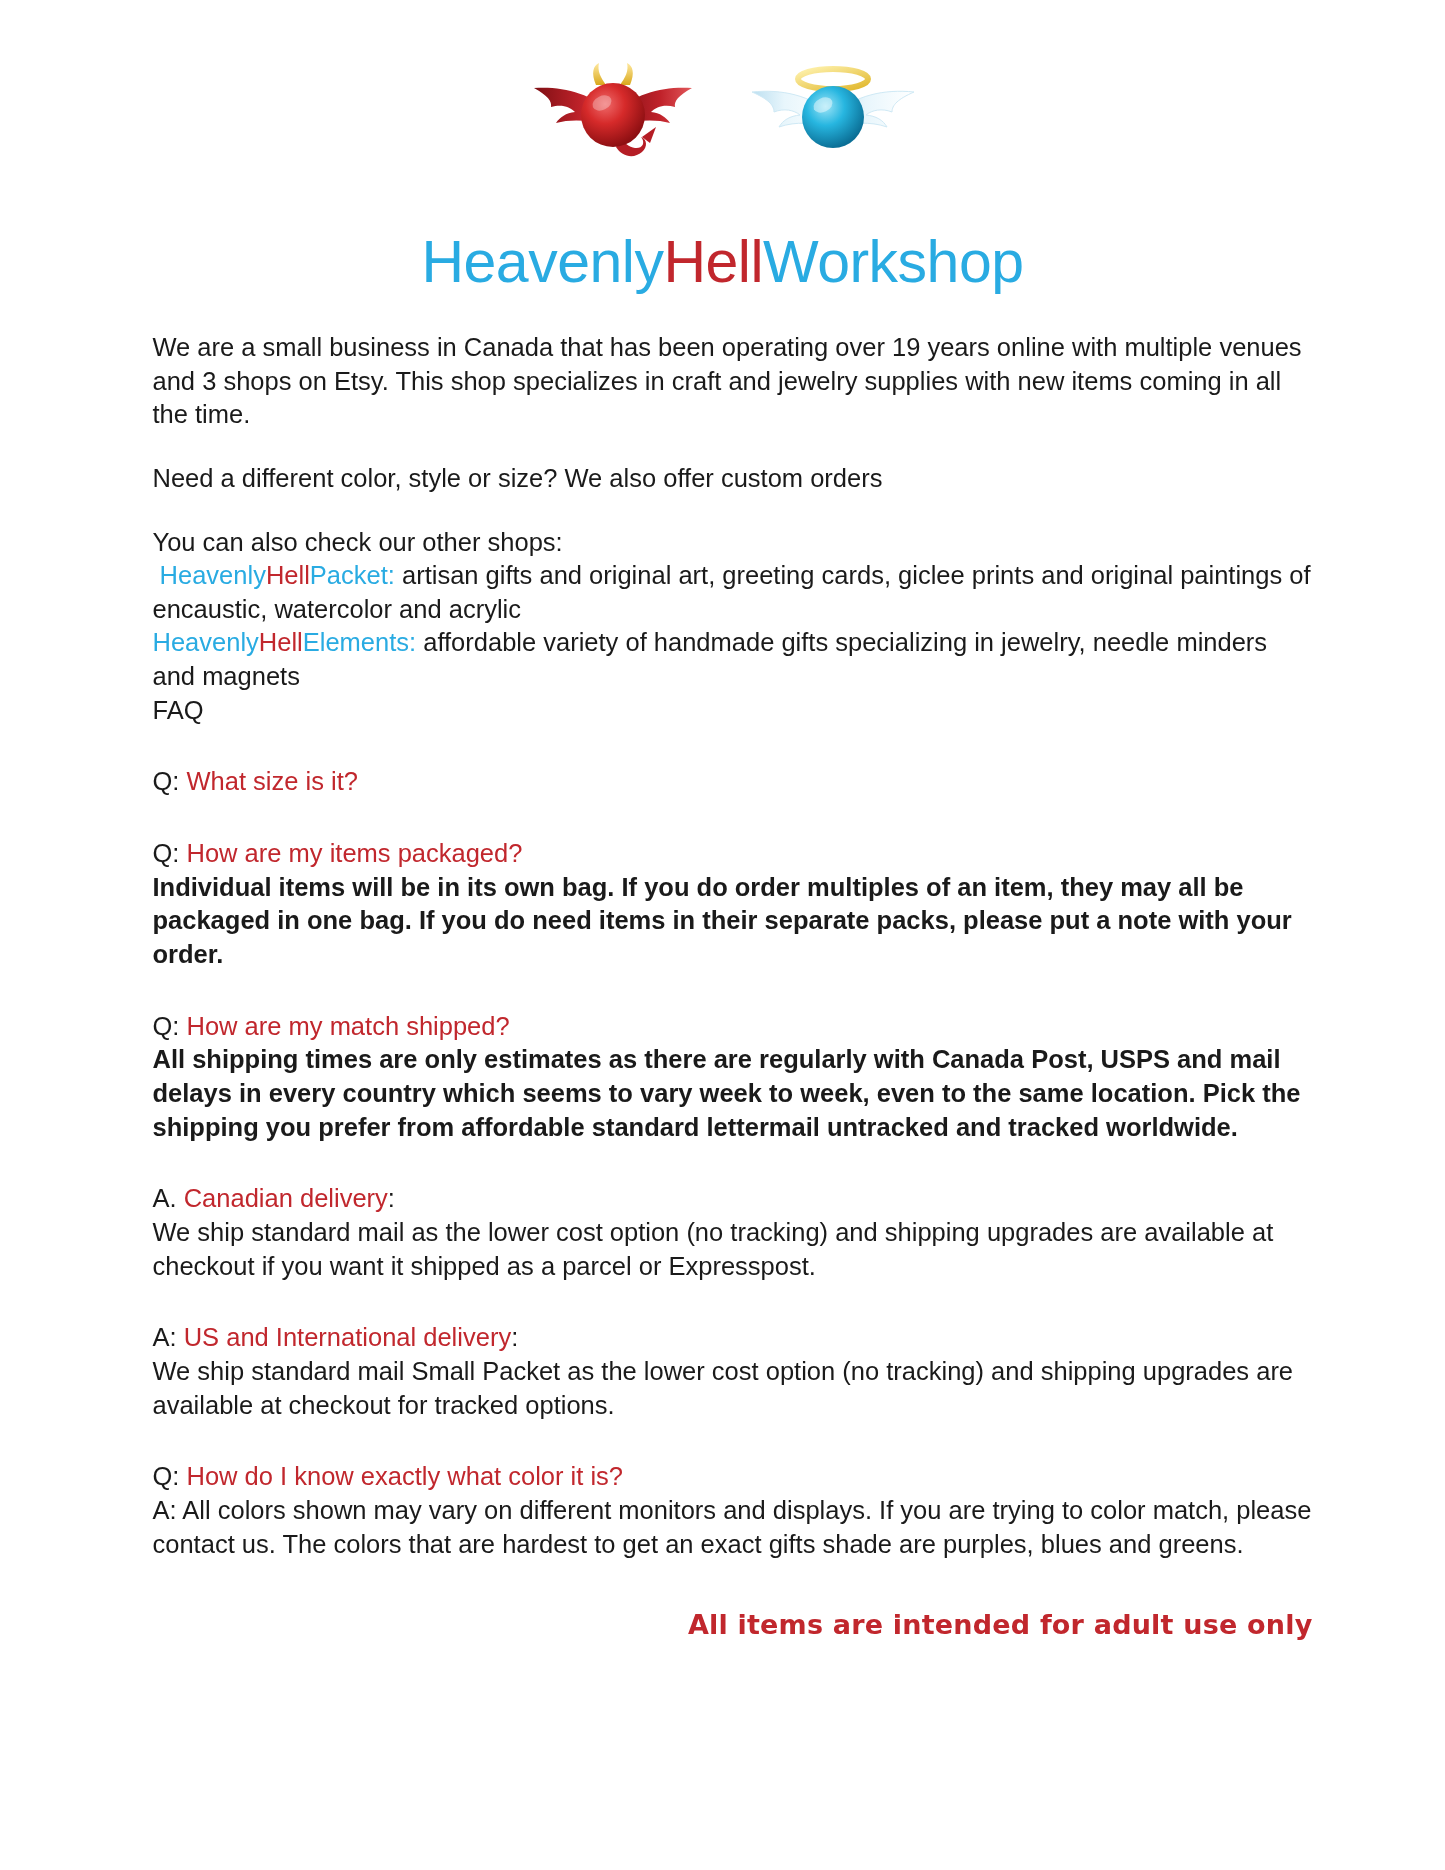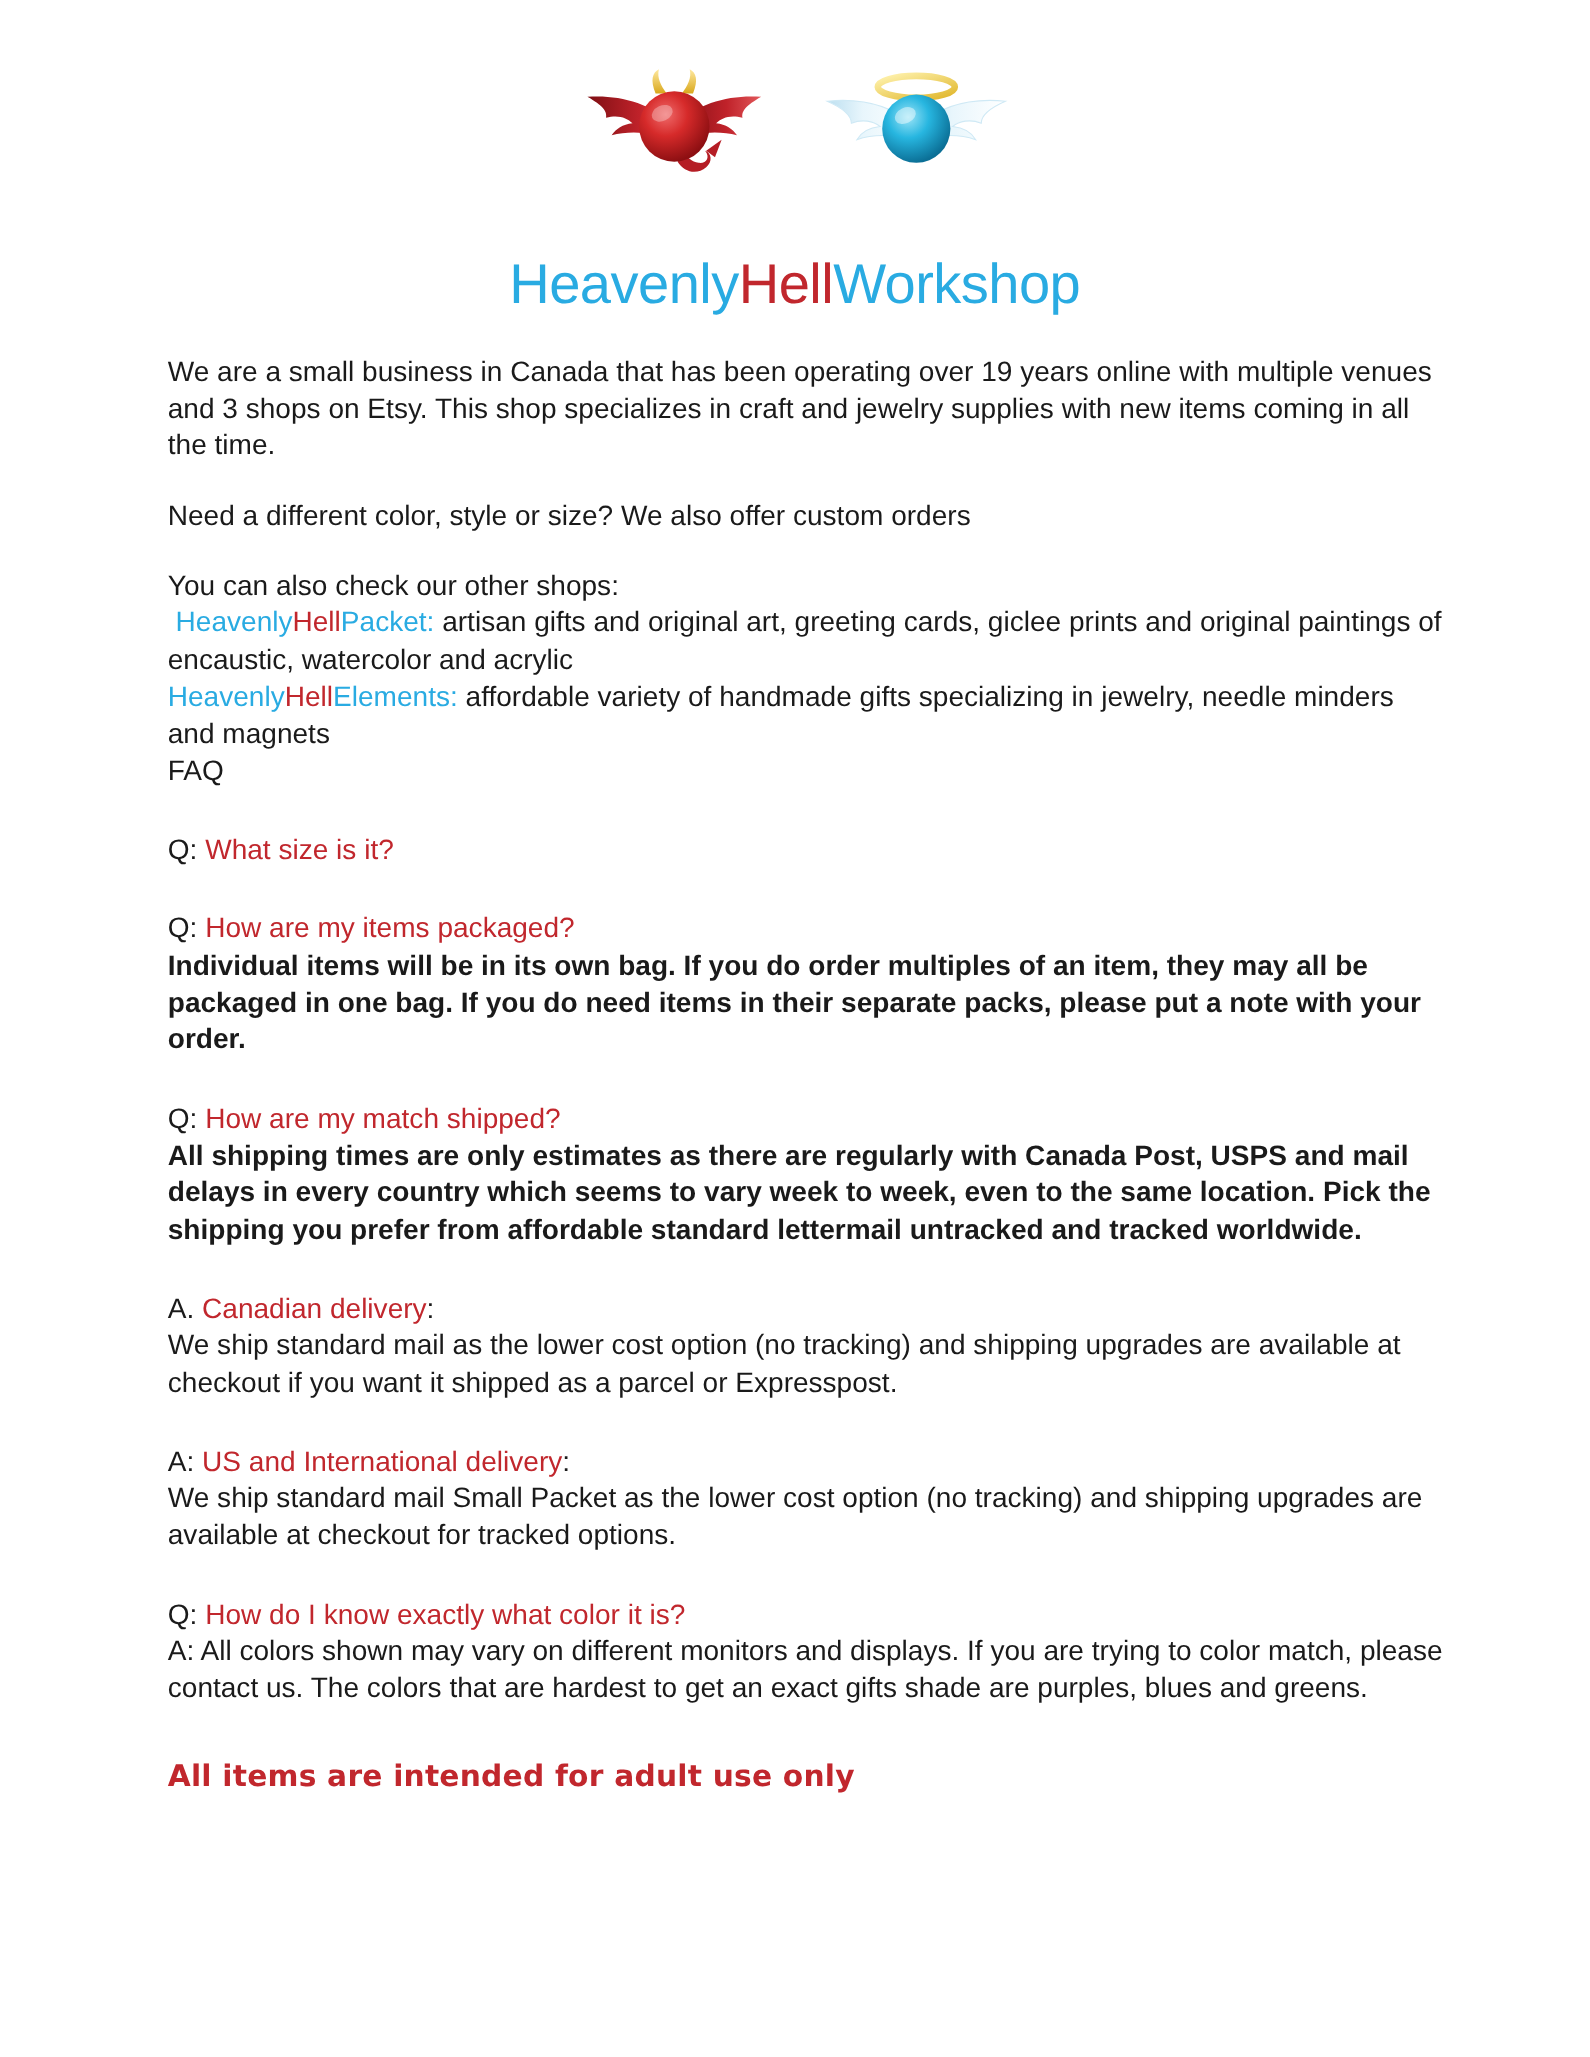--- a/index.html
+++ b/index.html
@@ -30,21 +30,21 @@
     align-items: center;
     gap: 30px;
     padding-top: 52px;
     height: 120px;
   }
   .logo-svg { display: block; }
 
   
   .title {
     text-align: center;
-    font-size: 51px;
+    font-size: 59px;
     font-weight: 400;
     letter-spacing: -0.5px;
     margin-top: 58px;
     line-height: 1.1;
   }
   .t-blue { color: #29ABE2; }
   .t-red  { color: #C1272D; }
 
   
   .content {
@@ -65,21 +65,21 @@
   .shop-link-red  { color: #C1272D; }
 
   .q-line { margin-top: 16px; }
   .q-red { color: #C1272D; }
   .q-block { margin-top: 38px; }
   .a-line { margin-top: 0; }
 
   .bold-ish { font-weight: 600; }
 
   .footer-note {
-    text-align: left;
+    text-align: right;
     color: #C1272D;
     font-size: 27px;
     font-weight: 700;
     margin-top: 46px;
     font-family: "DejaVu Sans", sans-serif;
     letter-spacing: 0.2px;
   }
 </style>
 </head>
 <body>

